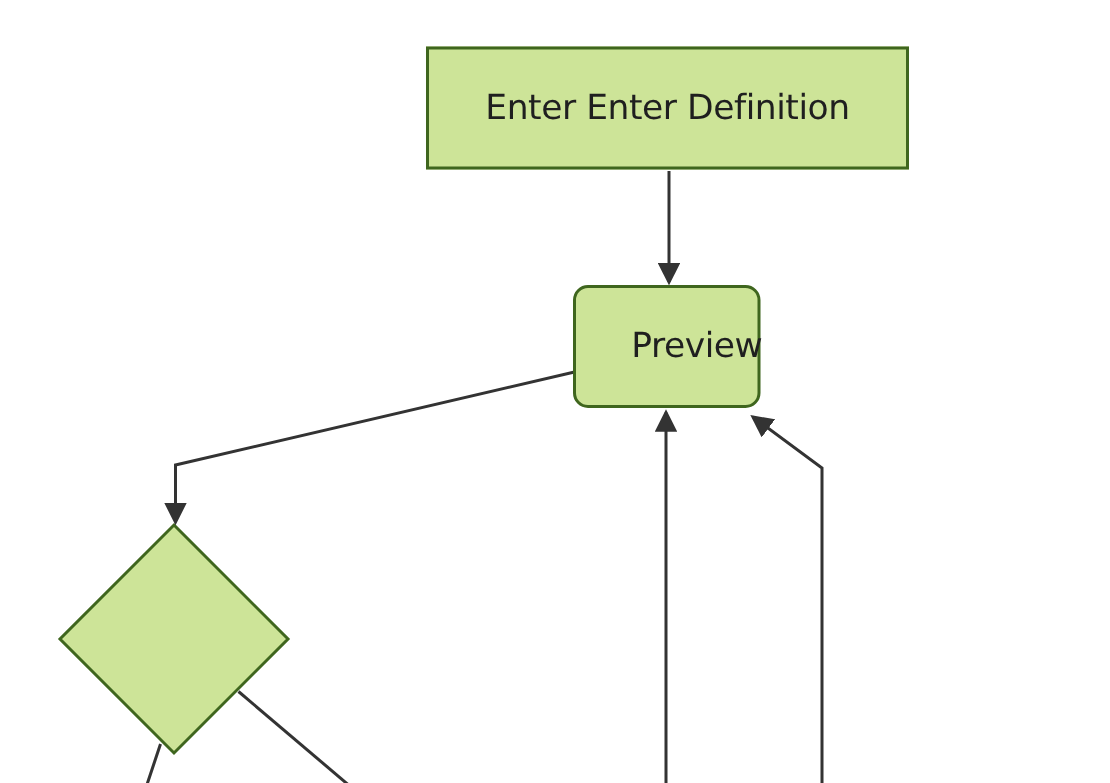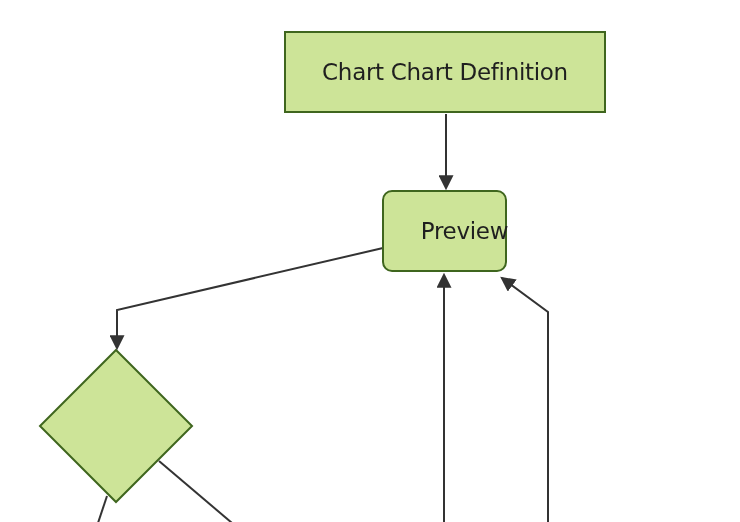--- a/index.html
+++ b/index.html
@@ -87,21 +87,21 @@
     <path class="edge" d="M444,523 L444,275" marker-end="url(#arrow)"></path>
 
     <path class="edge" d="M548,523 L548,312 L502,278" marker-end="url(#arrow)"></path>
 
     <path class="edge" d="M107,496 L98,523"></path>
 
     <path class="edge" d="M159,461 L232,523"></path>
   </svg>
 
   <div class="node node--rect" style="left:284px; top:31px; width:322px; height:82px;">
-    <span>Chart Chart Definition</span>
+    <span>Enter Enter Definition</span>
   </div>
 
   <div class="node node--rounded" style="left:382px; top:190px; width:125px; height:82px;">
     <span>Preview</span>
   </div>
 
 
 </div>
 
 </body></html>

